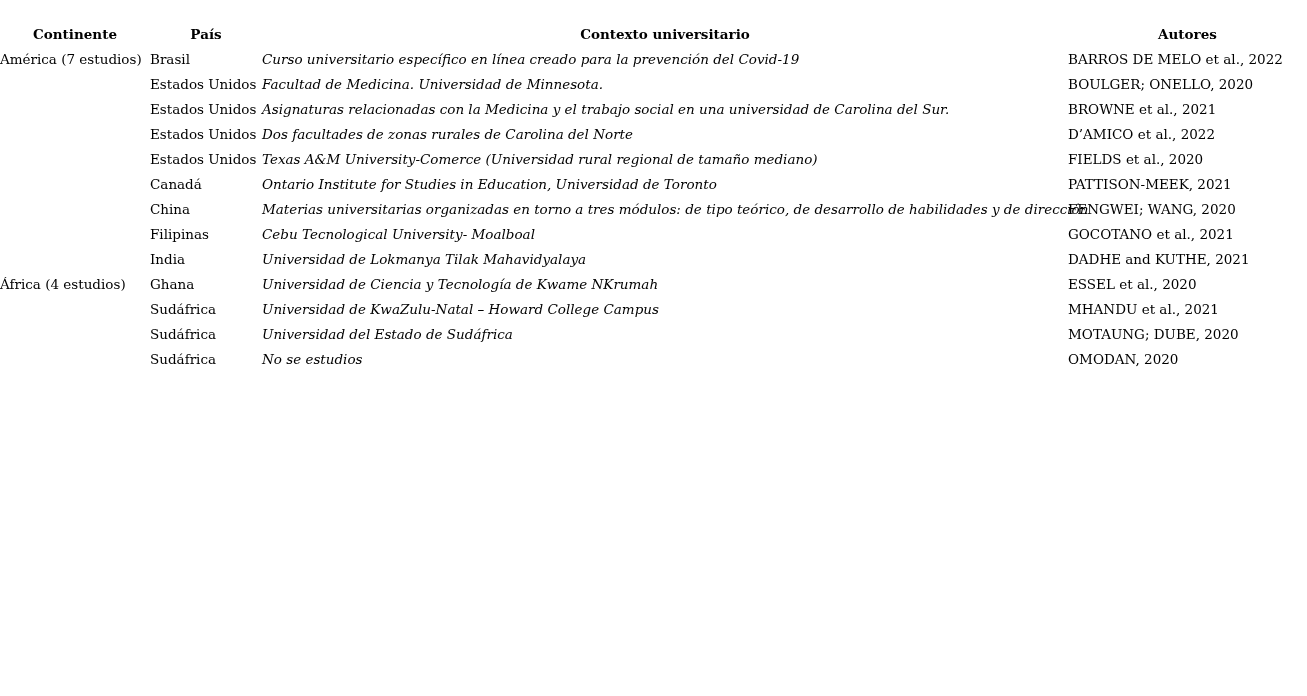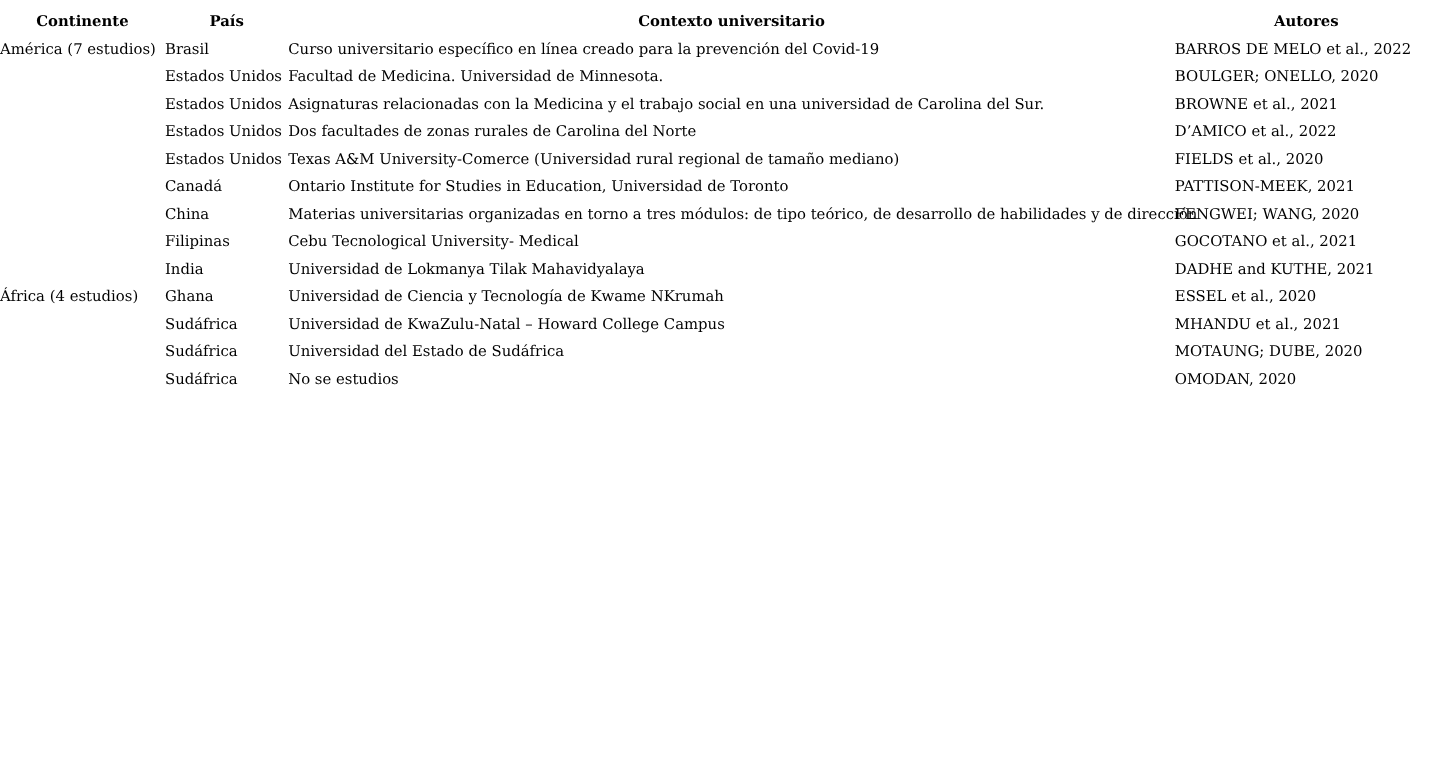--- a/index.html
+++ b/index.html
@@ -14,42 +14,42 @@
     position: relative;
     width: 1307px;
     height: 696px;
     background: #ffffff;
     overflow: hidden;
   }
   table.studies {
     border-collapse: collapse;
     table-layout: fixed;
     width: 1307px;
-    margin-top: 7px;
+    margin-top: 21px;
   }
   table.studies col.c-continente { width: 150px; }
   table.studies col.c-pais       { width: 112px; }
   table.studies col.c-contexto   { width: 806px; }
   table.studies col.c-autores    { width: 239px; }
   table.studies th, table.studies td {
     padding: 0;
     height: 25px;
     vertical-align: middle;
     white-space: nowrap;
     overflow: visible;
     text-align: left;
     font-weight: normal;
   }
   table.studies th {
     font-weight: bold;
     text-align: center;
   }
   td.col-continente { padding-left: 10px; }
   td.col-pais       { padding-left: 1px; }
-  td.col-contexto   { padding-left: 0px; }
+  td.col-contexto   { padding-left: 0px; font-style: italic; }
   td.col-autores    { padding-left: 2px; }
 </style>
 </head>
 <body>
 
 <div class="page">
   <table class="studies">
     <colgroup>
       <col class="c-continente">
       <col class="c-pais">
@@ -103,21 +103,21 @@
         </tr>
         <tr>
           <td class="col-continente"></td>
           <td class="col-pais">China</td>
           <td class="col-contexto">Materias universitarias organizadas en torno a tres módulos: de tipo teórico, de desarrollo de habilidades y de dirección</td>
           <td class="col-autores">FENGWEI; WANG, 2020</td>
         </tr>
         <tr>
           <td class="col-continente"></td>
           <td class="col-pais">Filipinas</td>
-          <td class="col-contexto">Cebu Tecnological University- Medical</td>
+          <td class="col-contexto">Cebu Tecnological University- Moalboal</td>
           <td class="col-autores">GOCOTANO et al., 2021</td>
         </tr>
         <tr>
           <td class="col-continente"></td>
           <td class="col-pais">India</td>
           <td class="col-contexto">Universidad de Lokmanya Tilak Mahavidyalaya</td>
           <td class="col-autores">DADHE and KUTHE, 2021</td>
         </tr>
         <tr>
           <td class="col-continente">África (4 estudios)</td>

